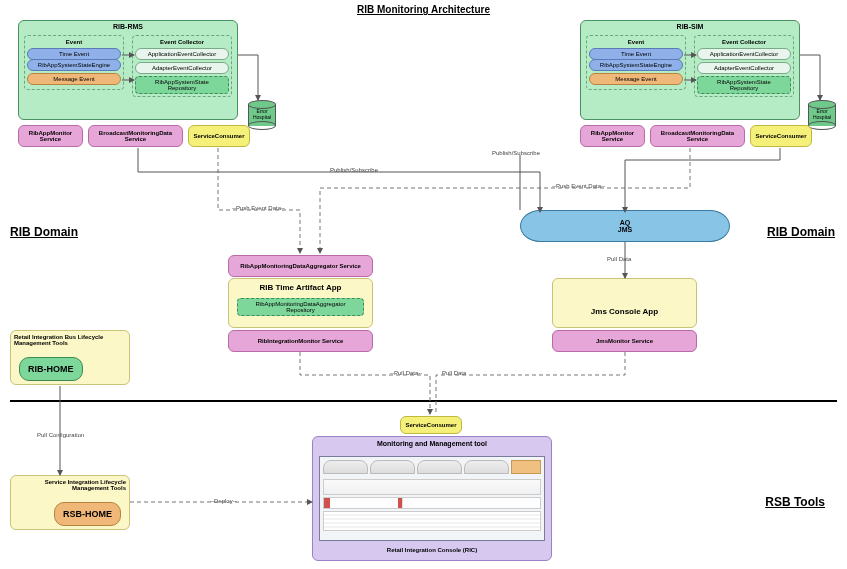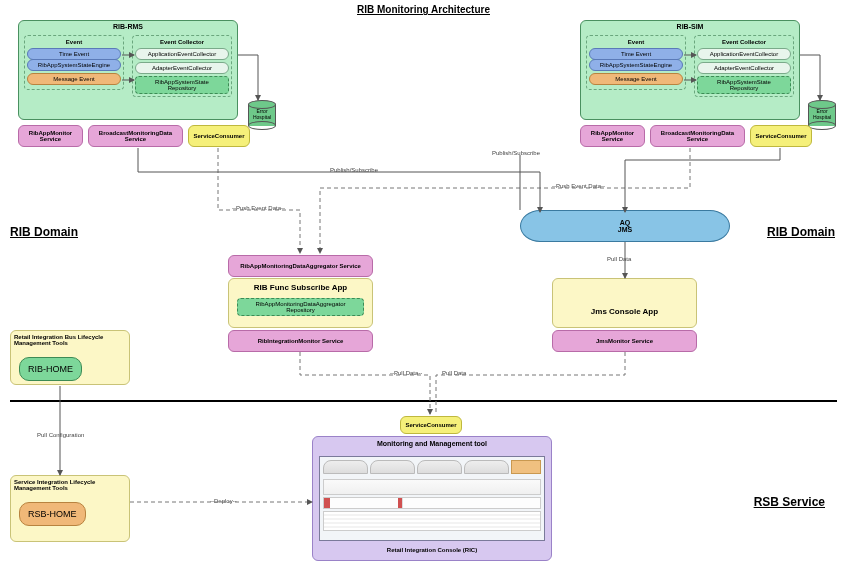--- a/index.html
+++ b/index.html
@@ -144,35 +144,35 @@
   .edge-label {
     position:absolute;
     font-size:6px;
     color:#444;
     background:#fff;
     padding:0 2px;
   }
   .home-pill {
     border-radius:10px;
     padding:6px 8px;
-    font-weight:normal;
+    font-weight:bold;
     font-size:9px;
     display:inline-block;
     margin:8px;
   }
   svg.arrows { position:absolute; top:0; left:0; width:847px; height:569px; pointer-events:none; }
 </style>
 </head>
 <body>
 
 <div class="title">RIB Monitoring Architecture</div>
 
 <div class="domain-label" style="top:225px; left:10px;">RIB Domain</div>
 <div class="domain-label" style="top:225px; right:12px;">RIB Domain</div>
-<div class="domain-label" style="top:495px; right:22px;">RSB Service</div>
+<div class="domain-label" style="top:495px; right:22px;">RSB Tools</div>
 
 <div class="rib-box" style="top:20px; left:18px; width:220px; height:100px;">
   <div class="hdr">RIB-RMS</div>
   <div class="inner-group" style="width:100px;">
     <div class="ghdr">Event</div>
     <div class="pill blue-pill">Time Event</div>
     <div class="pill blue-pill" style="margin-top:-3px;">RibAppSystemStateEngine</div>
     <div class="pill orange-pill">Message Event</div>
   </div>
   <div class="inner-group" style="width:100px;">
@@ -222,38 +222,38 @@
 <div class="yellow-box" style="top:125px; left:750px; width:62px; height:22px;">ServiceConsumer</div>
 
 <div class="pillcyl cyl-blue" style="top:210px; left:520px; width:210px; height:32px; background:#88c4e6;">
   <span>AQ</span>
   <span>JMS</span>
 </div>
 
 <div class="pink-box" style="top:255px; left:228px; width:145px; height:22px;">RibAppMonitoringDataAggregator Service</div>
 
 <div class="cream-box" style="top:278px; left:228px; width:145px; height:50px;">
-  <div class="hdr">RIB Func Subscribe App</div>
+  <div class="hdr">RIB Time Artifact App</div>
   <div class="green-solid" style="margin:2px 8px;">RibAppMonitoringDataAggregator Repository</div>
 </div>
 <div class="pink-box" style="top:330px; left:228px; width:145px; height:22px;">RibIntegrationMonitor Service</div>
 
 <div class="cream-box" style="top:278px; left:552px; width:145px; height:50px;">
   <div class="hdr" style="padding-top:28px;">Jms Console App</div>
 </div>
 <div class="pink-box" style="top:330px; left:552px; width:145px; height:22px;">JmsMonitor Service</div>
 
 <div class="hr-line" style="top:400px;"></div>
 
 <div class="cream-box" style="top:330px; left:10px; width:120px; height:55px; text-align:left;">
   <div style="font-size:6px; font-weight:bold; padding:3px;">Retail Integration Bus Lifecycle Management Tools</div>
   <div class="home-pill" style="background:#7dd79a;border:1px solid #3c8b55;">RIB-HOME</div>
 </div>
 
-<div class="cream-box" style="top:475px; left:10px; width:120px; height:67px; text-align:left;">
+<div class="cream-box" style="top:475px; left:10px; width:120px; height:55px; text-align:right;">
   <div style="font-size:6px; font-weight:bold; padding:3px;">Service Integration Lifecycle Management Tools</div>
   <div class="home-pill" style="background:#f0b878;border:1px solid #b8833f;">RSB-HOME</div>
 </div>
 
 <div class="yellow-box" style="top:416px; left:400px; width:62px; height:18px;">ServiceConsumer</div>
 
 <div class="purple-panel" style="top:436px; left:312px; width:240px; height:125px;">
   <div style="font-size:7px;font-weight:bold;text-align:center;padding:3px;">Monitoring and Management tool</div>
   <div class="screen-mock" style="height:85px;">
     <div style="display:flex;gap:2px;padding:3px;">

